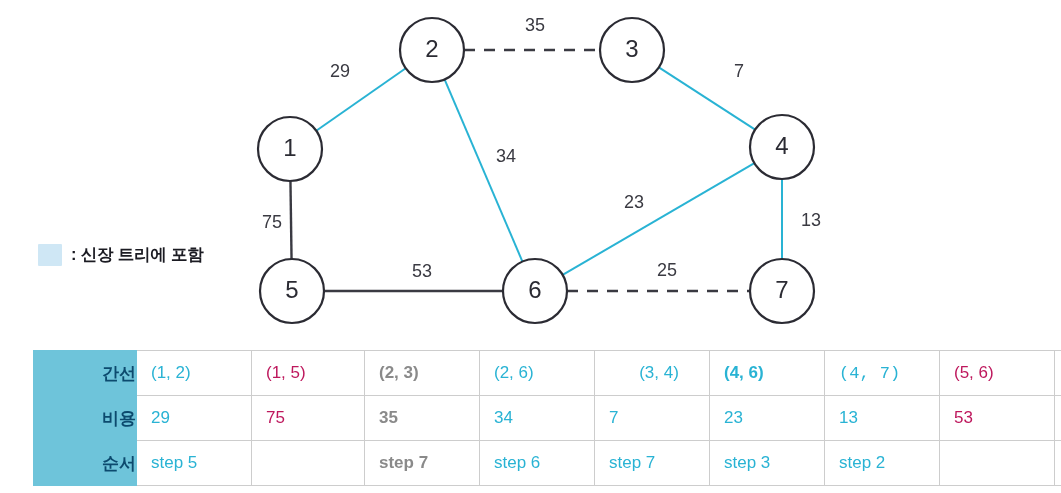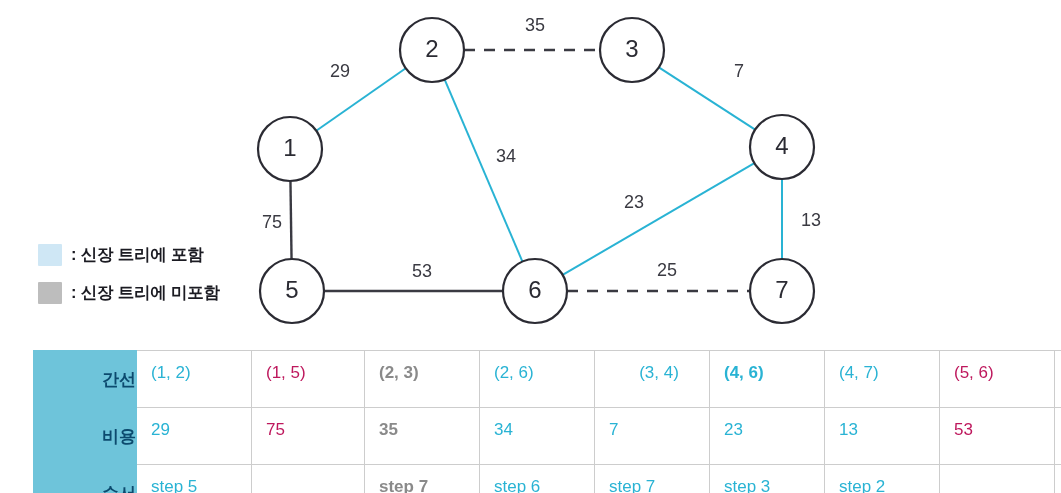--- a/index.html
+++ b/index.html
@@ -47,21 +47,21 @@
   .edge-table{
     position:absolute;left:33px;top:350px;
     border-collapse:collapse;
     table-layout:fixed;
     width:992px;
   }
   .edge-table td{
     height:44px;
     border:1px solid #cdcdcd;
     font-size:17px;
-    padding:0 0 12px 14px;
+    padding:0 0 0 14px;
     vertical-align:middle;
     background:#ffffff;
     white-space:nowrap;
     overflow:hidden;
   }
   .edge-table td.rowhead{
     background:#6ec4da;
     color:#0c4a6e;
     font-weight:700;
     text-align:right;
@@ -135,37 +135,33 @@
           <text x="667" y="276" class="edge-weight">25</text>
         </g>
     </svg>
   </div>
 
   <div class="legend">
     <div class="legend-row">
       <span class="legend-swatch included"></span>
       <span class="legend-text">: 신장 트리에 포함</span>
     </div>
-    <div class="legend-row">
-      <span class="legend-swatch excluded"></span>
-      <span class="legend-text">: 신장 트리에 미포함</span>
-    </div>
   </div>
 
   <table class="edge-table">
     <tbody>
       <tr>
         <td class="rowhead">간선</td>
       <td class="v-in" style="width: 100px;">(1, 2)</td>
           <td class="v-black" style="width: 98px;">(1, 5)</td>
           <td class="v-out" style="width: 100px;">(2, 3)</td>
           <td class="v-in" style="width: 100px;">(2, 6)</td>
           <td class="v-in" style="width: 100px; text-align: center;">(3, 4)</td>
           <td class="v-in" style="width: 100px; font-weight: bold;">(4, 6)</td>
-          <td class="v-in" style="width: 100px;">(4, 7)</td>
+          <td class="v-in" style="width: 100px; font-family: Liberation Mono, monospace;">(4, 7)</td>
           <td class="v-black" style="width: 100px;">(5, 6)</td>
           <td class="v-out" style="width: 102px;">(6, 7)</td>
         </tr>
       <tr>
         <td class="rowhead">비용</td>
       <td class="v-in" style="width: 100px;">29</td>
           <td class="v-black" style="width: 98px;">75</td>
           <td class="v-out" style="width: 100px;">35</td>
           <td class="v-in" style="width: 100px;">34</td>
           <td class="v-in" style="width: 100px;">7</td>

